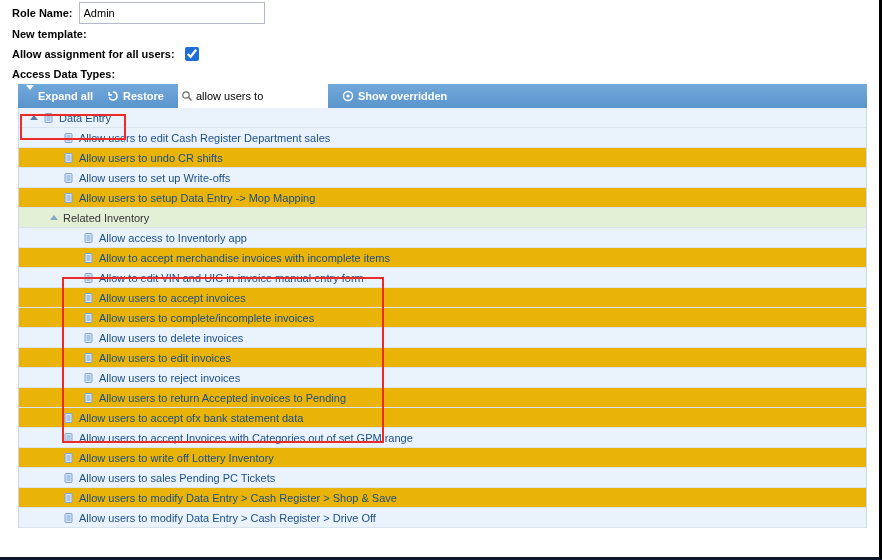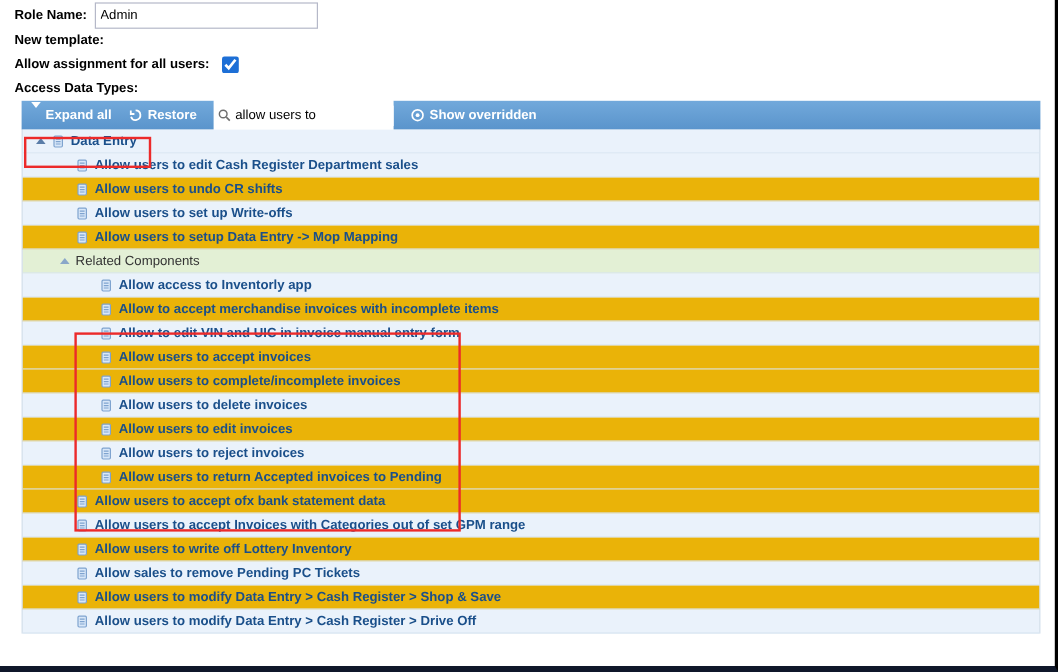--- a/index.html
+++ b/index.html
@@ -1,32 +1,32 @@
 <!DOCTYPE html>
 <html><head>
 <meta charset="utf-8">
 <style>
   html,body{margin:0;padding:0;font-family:Arial,Helvetica,sans-serif;font-size:11px;color:#000;background:#fff}
-  .frame{position:relative;width:882px;height:560px;border-right:3px solid #000;border-bottom:5px solid #0f172a;box-sizing:border-box;overflow:hidden}
+  .frame{position:relative;width:882px;height:560px;border-right:3px solid #000;border-bottom:3px solid #0f172a;box-sizing:border-box;overflow:hidden}
   .form-row{display:flex;align-items:center;padding:2px 4px 2px 12px}
   .form-label{font-weight:bold;margin-right:6px}
   .role-input{height:18px;width:176px;border:1px solid #b5b8c8;padding:1px 4px;font:11px Arial}
   .checkbox{width:14px;height:14px;accent-color:#1d6fd6}
   .toolbar{display:flex;align-items:center;gap:14px;height:24px;background:linear-gradient(#72a9db,#5a94cc);padding:0 8px;margin:2px 12px 0 18px;color:#fff;font-weight:bold}
   .tb-btn{display:inline-flex;gap:4px;cursor:pointer}
   .search-wrap{display:flex;align-items:center;background:#fff;border-radius:2px;height:28px}
   .search-icon{width:14px;height:14px;display:inline-flex;align-items:center;justify-content:center;margin-left:2px}
   .search-input{border:none;outline:none;height:15px;width:130px;font:11px Arial;color:#000}
   .tree{margin:0 12px 0 18px;border-left:1px solid #cbd9e8;border-right:1px solid #cbd9e8}
   .row{display:flex;align-items:center;height:19px;border-bottom:1px solid #d8e4f0;background:#eaf2fb;position:relative}
   .row.alt{background:#eab308}
   .row.related{background:#e3f0d5;color:#333}
   .toggle{width:14px;height:14px;display:inline-flex;align-items:center;justify-content:center;margin-right:2px;color:#5a7da8}
   .doc-icon{width:12px;height:12px;display:inline-flex;align-items:center;justify-content:center;margin-right:4px}
-  .link{color:#1a4f8a;font-weight:bold;cursor:pointer}
+  .link{color:#1a4f8a;font-weight:normal;cursor:pointer}
   .redbox{position:absolute;border:2px solid #ec2a2a;pointer-events:none}
   .tri-down{width:0;height:0;border-left:4px solid transparent;border-right:4px solid transparent;border-top:5px solid currentColor}
   .tri-up{width:0;height:0;border-left:4px solid transparent;border-right:4px solid transparent;border-bottom:5px solid currentColor}
   .plain-tri-up{color:#8aa7c9}
   svg{display:block}
 </style>
 </head>
 <body>
 <div class="frame">
 
@@ -145,21 +145,21 @@
             <line x1="3.5" y1="8" x2="7.5" y2="8" stroke="#7ea3cf"></line>
           </svg>
         </span>
         <span class="link">Allow users to setup Data Entry -&gt; Mop Mapping</span>
       </div>
       <div class="row related">
         <span style="display: inline-block; width: 28px;"></span>
         <span class="toggle">
           <span class="tri-up plain-tri-up"></span>
         </span>
-        <span style="color: rgb(51, 51, 51);">Related Components</span>
+        <span style="color: rgb(51, 51, 51);">Related Inventory</span>
       </div>
       <div class="row">
         <span style="display: inline-block; width: 48px;"></span>
         <span class="toggle"></span>
         <span class="doc-icon">
           <svg width="12" height="12" viewBox="0 0 12 12">
             <rect x="2" y="1.5" width="7" height="9" rx="1" fill="#d8e7f8" stroke="#7ea3cf" stroke-width="1"></rect>
             <line x1="3.5" y1="4" x2="7.5" y2="4" stroke="#7ea3cf"></line>
             <line x1="3.5" y1="6" x2="7.5" y2="6" stroke="#7ea3cf"></line>
             <line x1="3.5" y1="8" x2="7.5" y2="8" stroke="#7ea3cf"></line>
@@ -314,21 +314,21 @@
         <span style="display: inline-block; width: 28px;"></span>
         <span class="toggle"></span>
         <span class="doc-icon">
           <svg width="12" height="12" viewBox="0 0 12 12">
             <rect x="2" y="1.5" width="7" height="9" rx="1" fill="#d8e7f8" stroke="#7ea3cf" stroke-width="1"></rect>
             <line x1="3.5" y1="4" x2="7.5" y2="4" stroke="#7ea3cf"></line>
             <line x1="3.5" y1="6" x2="7.5" y2="6" stroke="#7ea3cf"></line>
             <line x1="3.5" y1="8" x2="7.5" y2="8" stroke="#7ea3cf"></line>
           </svg>
         </span>
-        <span class="link">Allow sales to remove Pending PC Tickets</span>
+        <span class="link">Allow users to sales Pending PC Tickets</span>
       </div>
       <div class="row alt">
         <span style="display: inline-block; width: 28px;"></span>
         <span class="toggle"></span>
         <span class="doc-icon">
           <svg width="12" height="12" viewBox="0 0 12 12">
             <rect x="2" y="1.5" width="7" height="9" rx="1" fill="#d8e7f8" stroke="#7ea3cf" stroke-width="1"></rect>
             <line x1="3.5" y1="4" x2="7.5" y2="4" stroke="#7ea3cf"></line>
             <line x1="3.5" y1="6" x2="7.5" y2="6" stroke="#7ea3cf"></line>
             <line x1="3.5" y1="8" x2="7.5" y2="8" stroke="#7ea3cf"></line>

